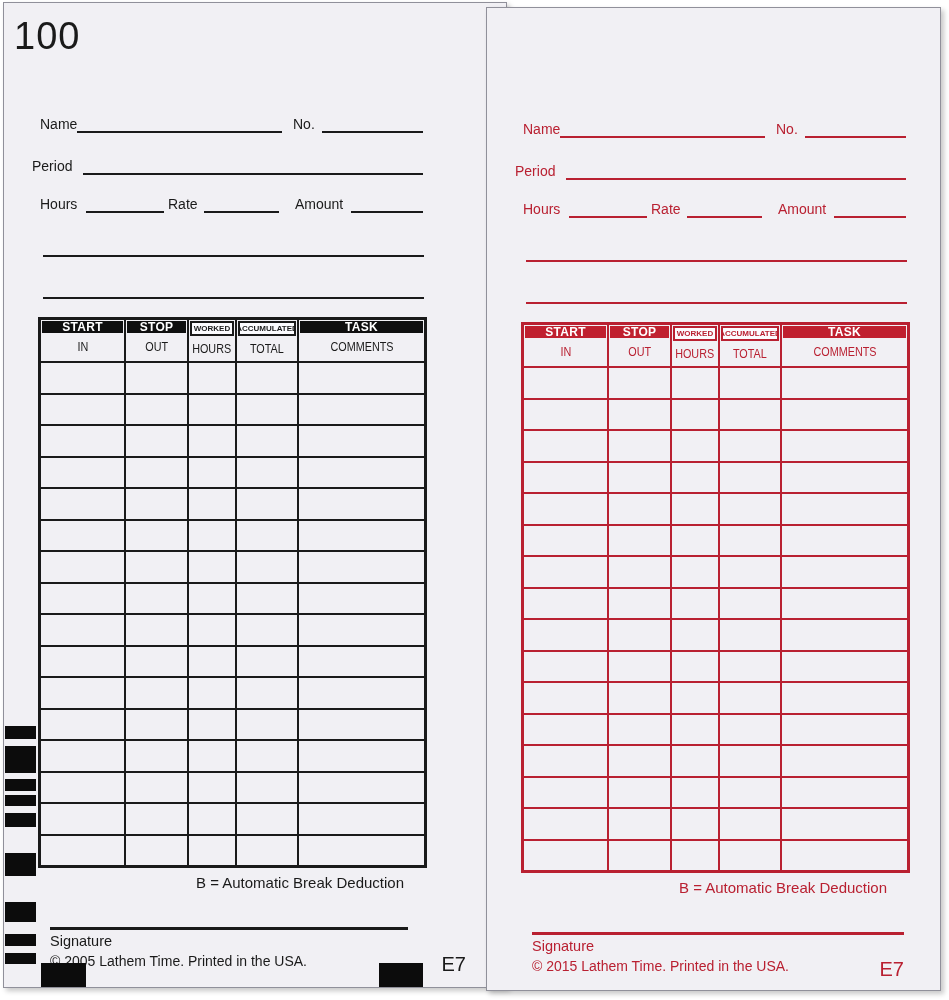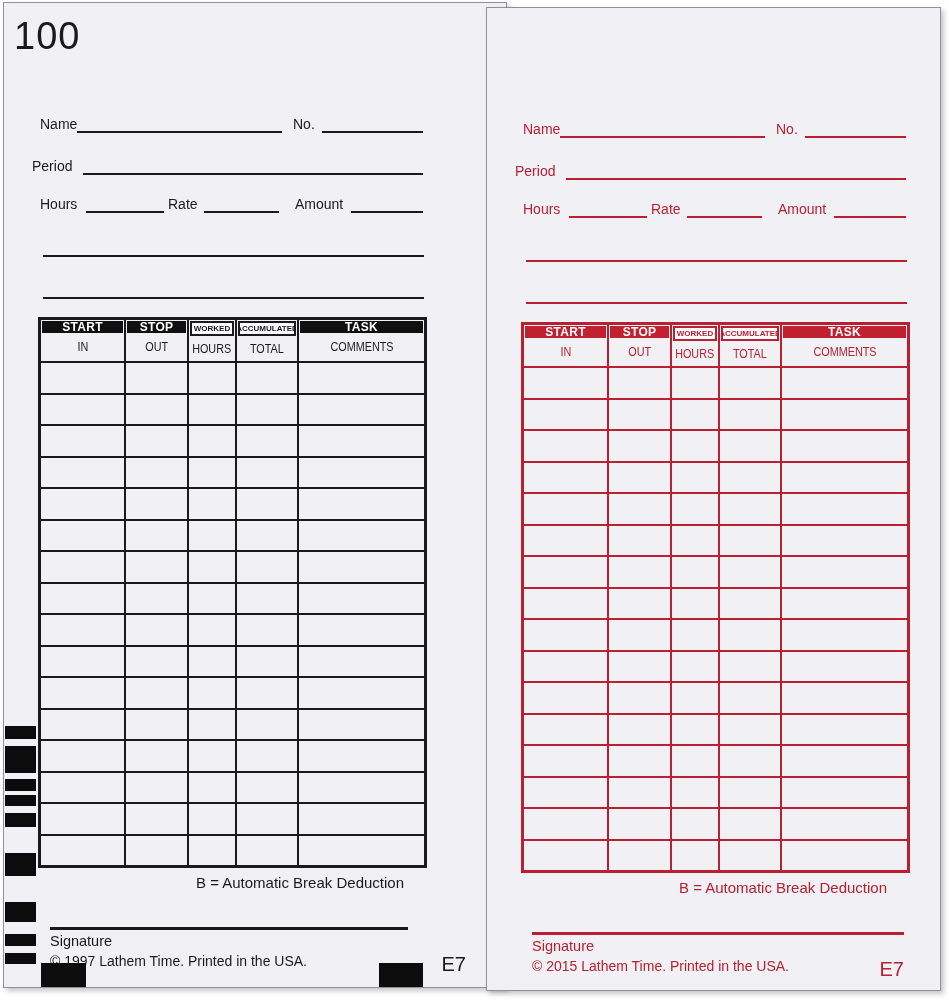--- a/index.html
+++ b/index.html
@@ -237,21 +237,21 @@
         <div class="tcell"></div>
         <div class="tcell"></div>
         <div class="tcell"></div>
         <div class="tcell"></div>
       </div>
   </div>
 
   <div class="break-note">B = Automatic Break Deduction</div>
   <div class="sig-rule"></div>
   <div class="sig-label">Signature</div>
-  <div class="copyright">© 1997 Lathem Time. Printed in the USA.</div>
+  <div class="copyright">© 2005 Lathem Time. Printed in the USA.</div>
   <div class="form-code">E7</div>
 
   <div class="edge-marks">
       <div class="edge-mark" style="top: 723px; height: 13px;"></div>
       <div class="edge-mark" style="top: 743px; height: 27px;"></div>
       <div class="edge-mark" style="top: 776px; height: 12px;"></div>
       <div class="edge-mark" style="top: 792px; height: 11px;"></div>
       <div class="edge-mark" style="top: 810px; height: 14px;"></div>
       <div class="edge-mark" style="top: 850px; height: 23px;"></div>
       <div class="edge-mark" style="top: 899px; height: 20px;"></div>

